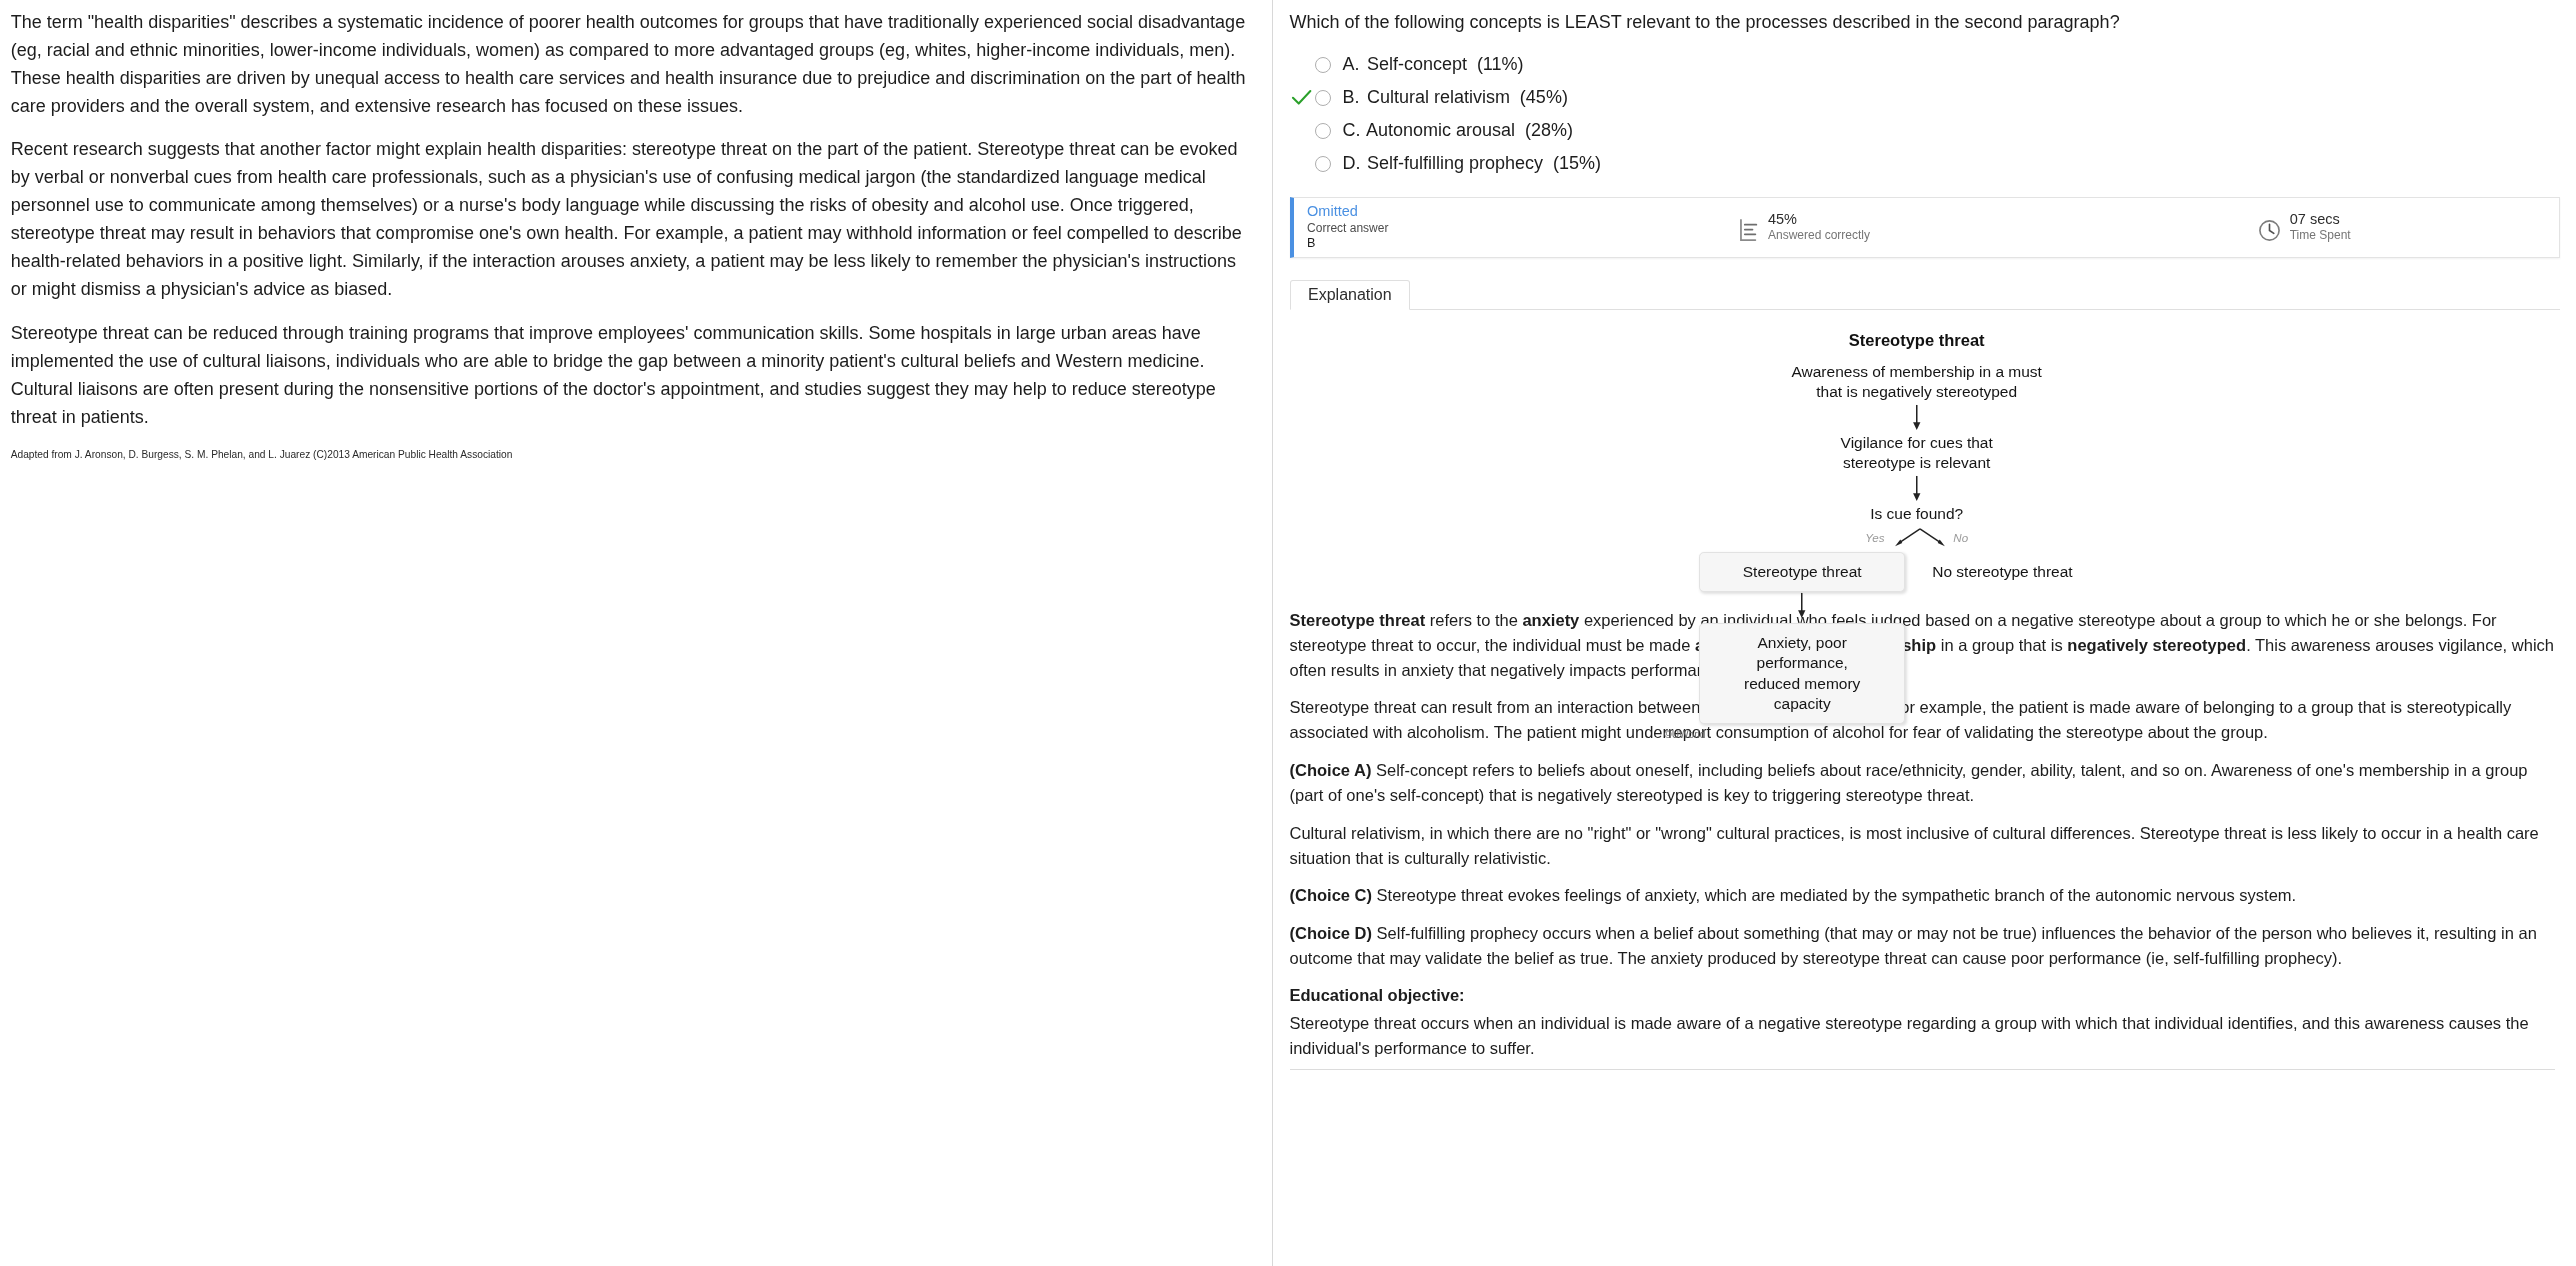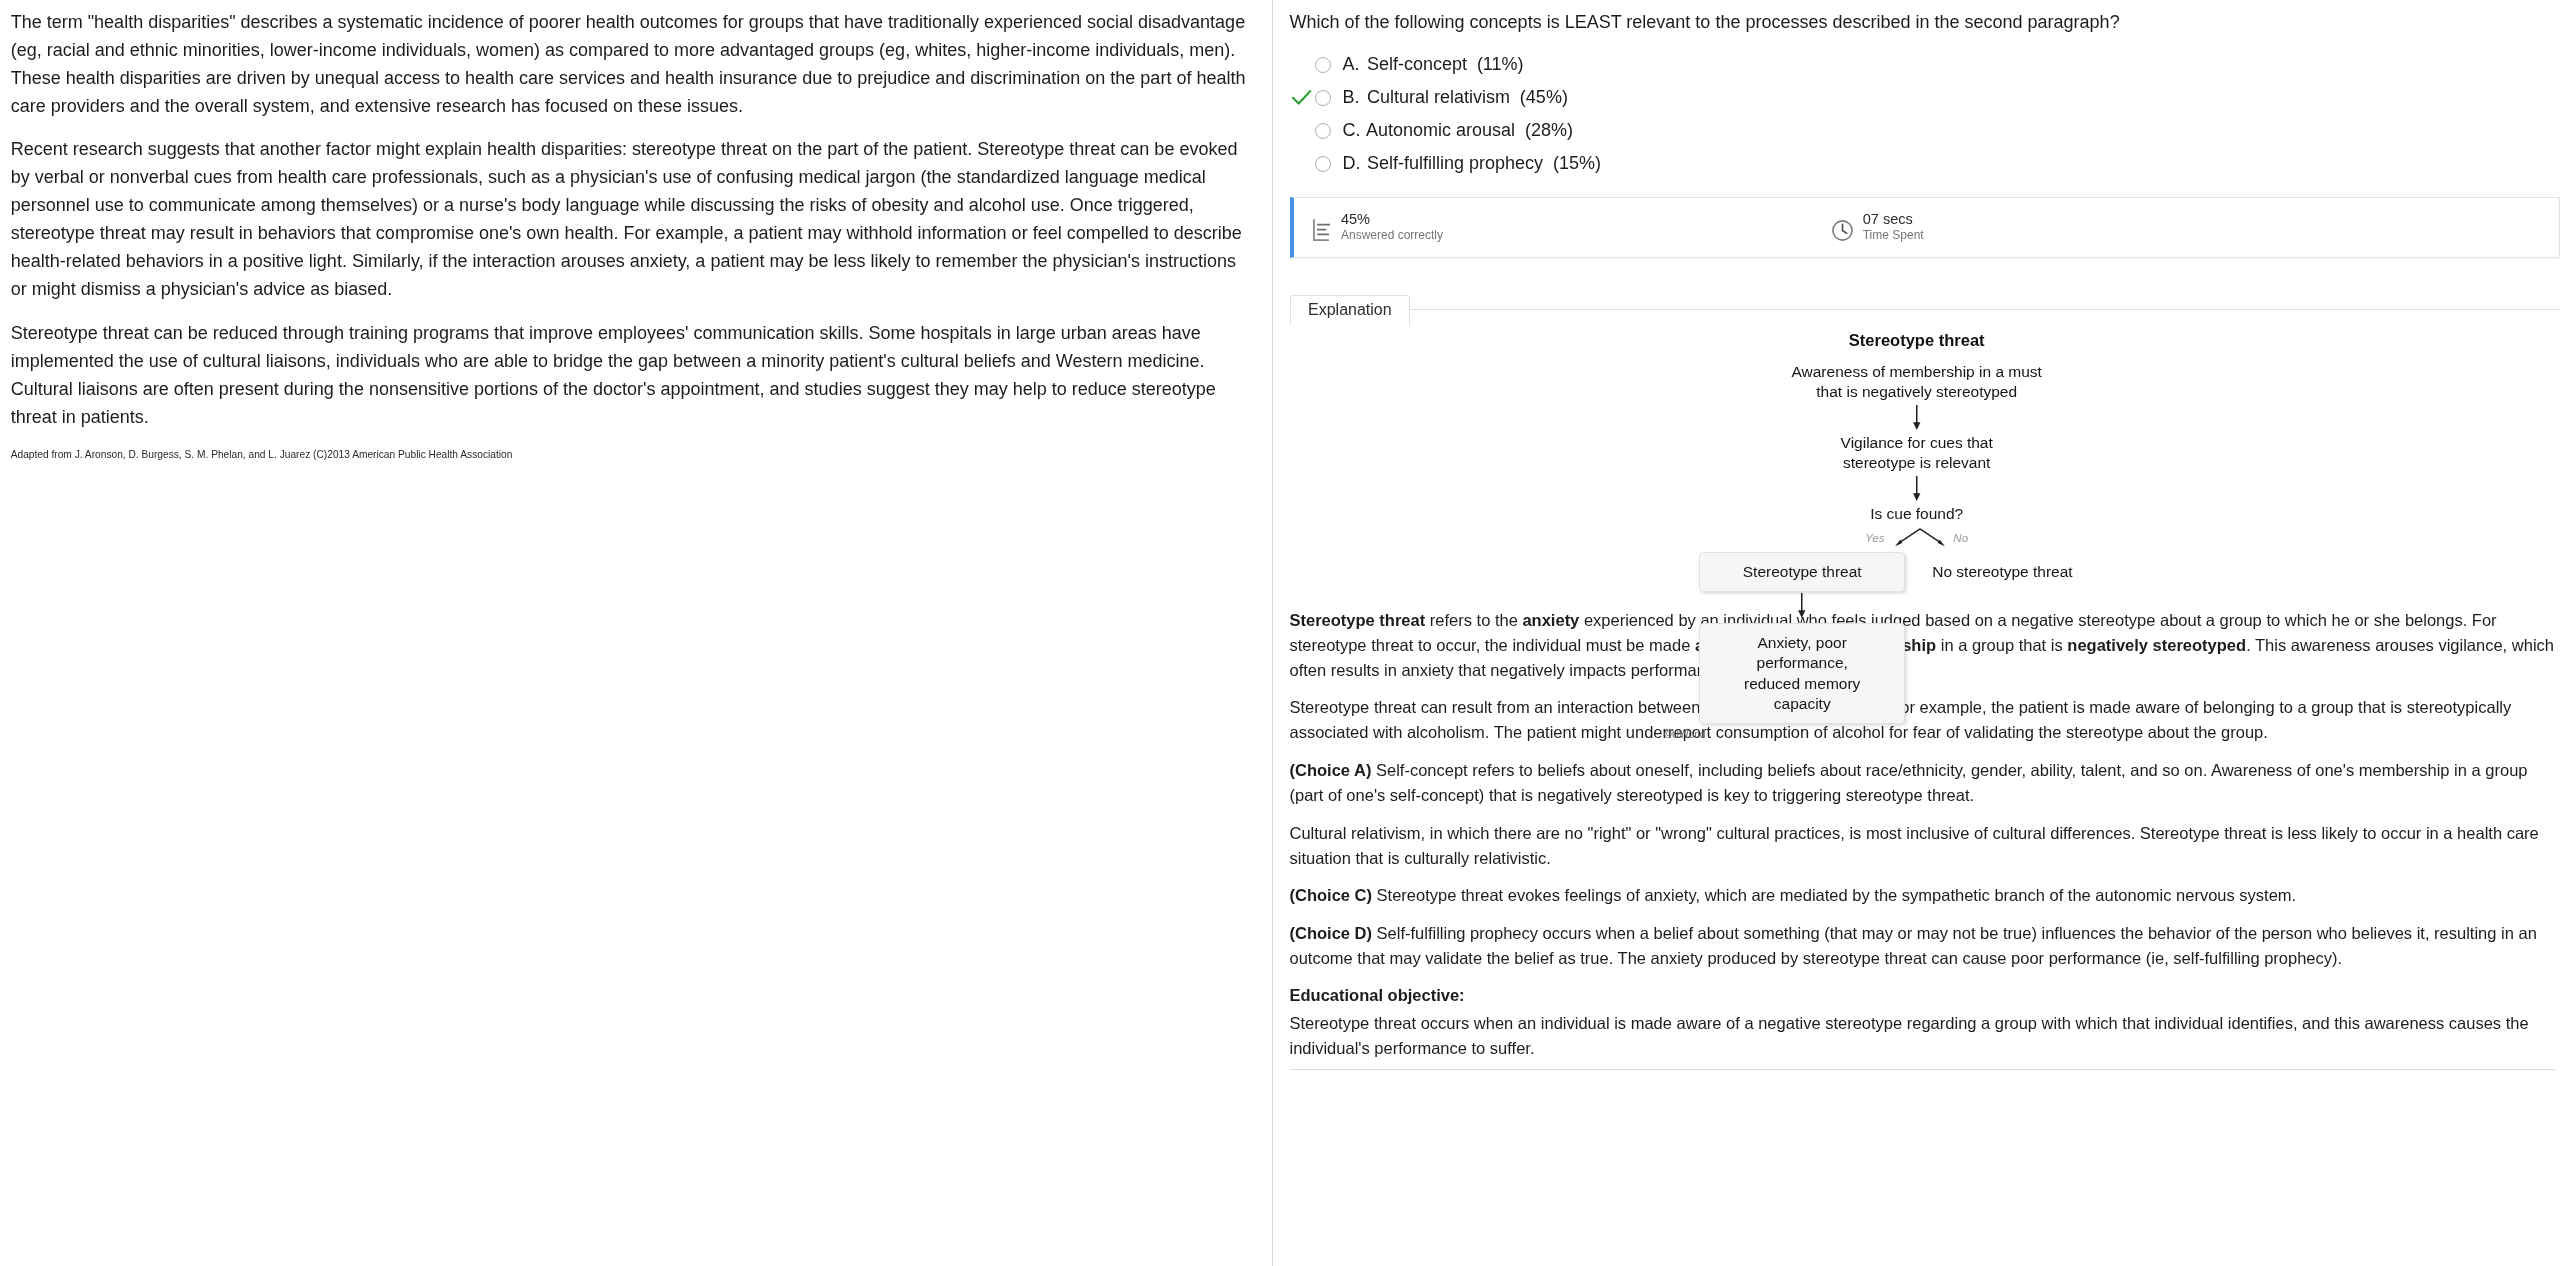--- a/index.html
+++ b/index.html
@@ -161,21 +161,21 @@
     padding: 0 17.5px;
     display: flex;
     align-items: center;
     font-size: 16px;
     color: #2d2d2d;
     border: 1px solid #dfdfdf;
     border-bottom: 1px solid #fff;
     background: #fff;
     border-radius: 2.9px 2.9px 0 0;
     position: relative;
-    top: 16px;
+    top: 1px;
     cursor: pointer;
   }
 
   
   #diagram {
     margin-top: 21.3px;
     position: relative;
     height: 267px;
   }
   #diagram-inner {
@@ -325,20 +325,25 @@
         <span class="radio-dot"></span>
         <span class="choice-text">
           <span class="choice-letter">D.</span>
           <span>Self-fulfilling prophecy</span>
           <span class="choice-pct">(15%)</span>
         </span>
       </li>
     </ul>
 
     <div id="stats-bar">
+      <div id="stat-omitted">
+        <div class="omit-title">Omitted</div>
+        <div class="omit-sub">Correct answer</div>
+        <div class="omit-ans">B</div>
+      </div>
 
       <div class="stat-cell" id="stat-pct">
         <svg class="stat-icon" width="21.3" height="25" viewBox="0 0 22 26">
           <path d="M3 2 L3 23 L18 23" fill="none" stroke="#8a8a8a" stroke-width="1.8" stroke-linecap="round"></path>
           <line x1="7" y1="7" x2="19" y2="7" stroke="#6e6e6e" stroke-width="1.8" stroke-linecap="round"></line>
           <line x1="7" y1="12" x2="15" y2="12" stroke="#6e6e6e" stroke-width="1.8" stroke-linecap="round"></line>
           <line x1="7" y1="17" x2="18" y2="17" stroke="#6e6e6e" stroke-width="1.8" stroke-linecap="round"></line>
         </svg>
         <div>
           <div class="stat-big">45%</div>

